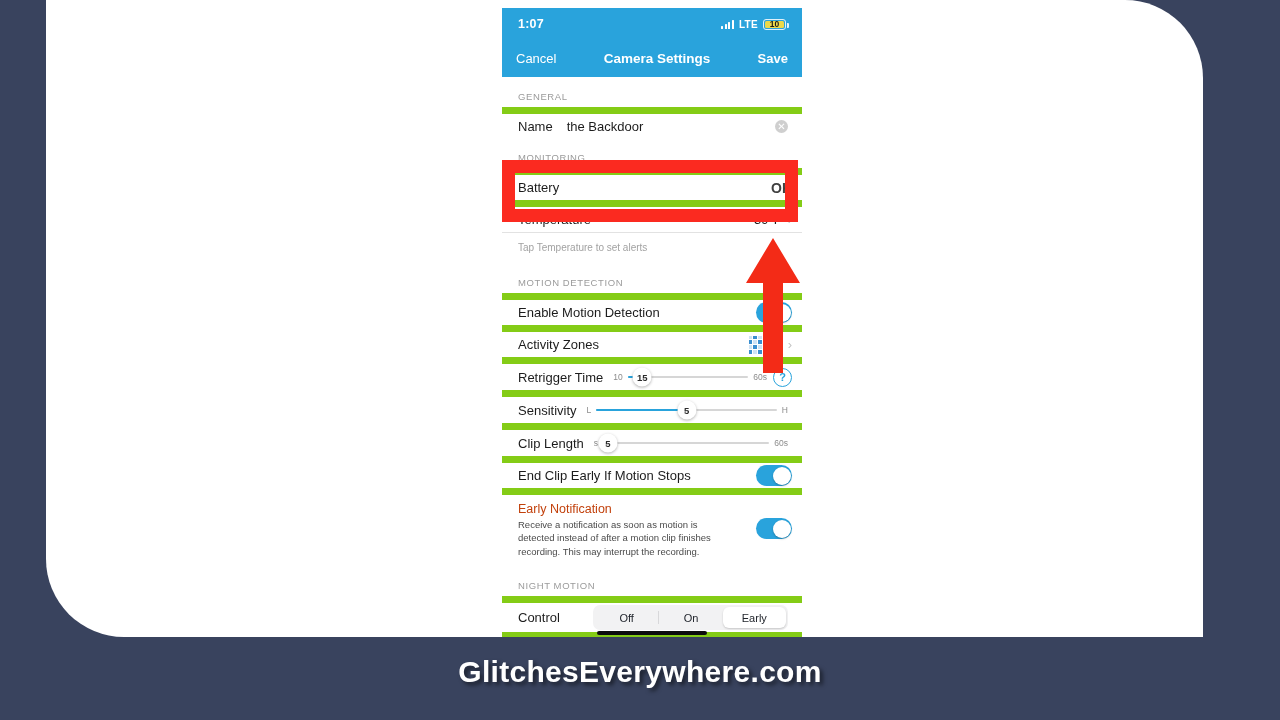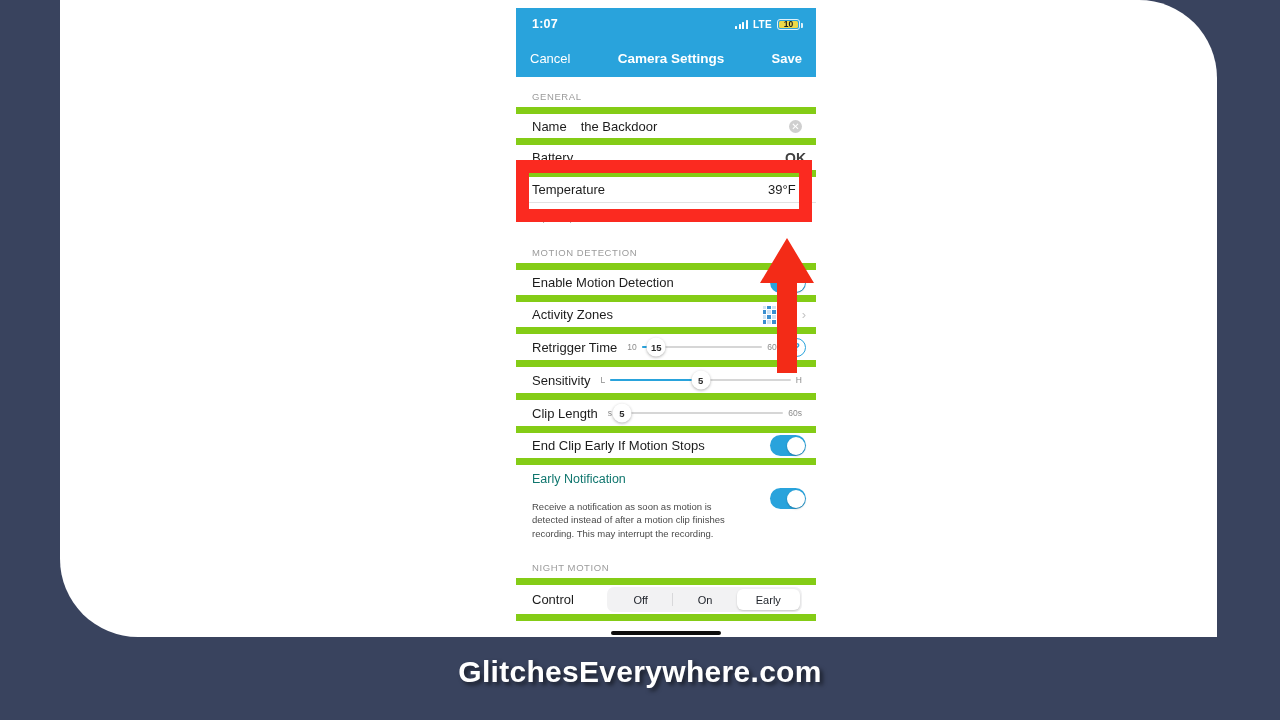--- a/index.html
+++ b/index.html
@@ -6,21 +6,21 @@
   html, body {
     width: 1280px; height: 720px;
     overflow: hidden;
     font-family: "Liberation Sans", sans-serif;
   }
   body { background: #39435e; position: relative; }
 
   
   #white-card {
     position: absolute;
-    left: 60px; top: 0px;
+    left: 46px; top: 0px;
     width: 1157px; height: 637px;
     background: #ffffff;
     border-top-right-radius: 78px;
     border-bottom-left-radius: 78px;
   }
 
   
   #phone {
     position: absolute;
     left: 456px; top: 8px;
@@ -168,21 +168,21 @@
     width: 19px; height: 19px; border-radius: 50%;
     border: 1.3px solid #29A3DC; color: #29A3DC;
     font-size: 11px; font-weight: bold;
     display: flex; align-items: center; justify-content: center;
     flex: none; margin-left: 2px;
   }
 
   
   .notif-row { align-items: flex-start; padding-top: 7px; padding-bottom: 8px; }
   .notif-text { max-width: 215px; }
-  .notif-title { font-size: 12.5px; color: #0f766e; margin-bottom: 14px; }
+  .notif-title { font-size: 12.5px; color: #c2410c; margin-bottom: 2px; }
   .notif-desc { font-size: 9.5px; color: #4a4a4a; line-height: 1.42; }
   .notif-row .toggle { margin-top: 16px; }
 
   
   .seg-row { min-height: 36px; padding-right: 14px; }
   .segmented {
     margin-left: auto; display: flex;
     background: #f2f2f3; border-radius: 7px;
     padding: 2px; width: 195px; height: 25px;
   }
@@ -253,20 +253,21 @@
 
     <div class="content">
 
       <div class="group-header">GENERAL</div>
       <div class="row name-row">
         <div class="name-label">Name</div>
         <div class="name-value">the Backdoor</div>
         <div class="clear-btn">✕</div>
       </div>
 
+      <div class="group-header">MONITORING</div>
       <div class="row">
         <div class="row-label">Battery</div>
         <div class="row-spacer"></div>
         <div class="row-value accent">OK</div>
       </div>
       <div class="row">
         <div class="row-label">Temperature</div>
         <div class="row-spacer"></div>
         <div class="row-value">39°F</div>
         <div class="chevron">›</div>

